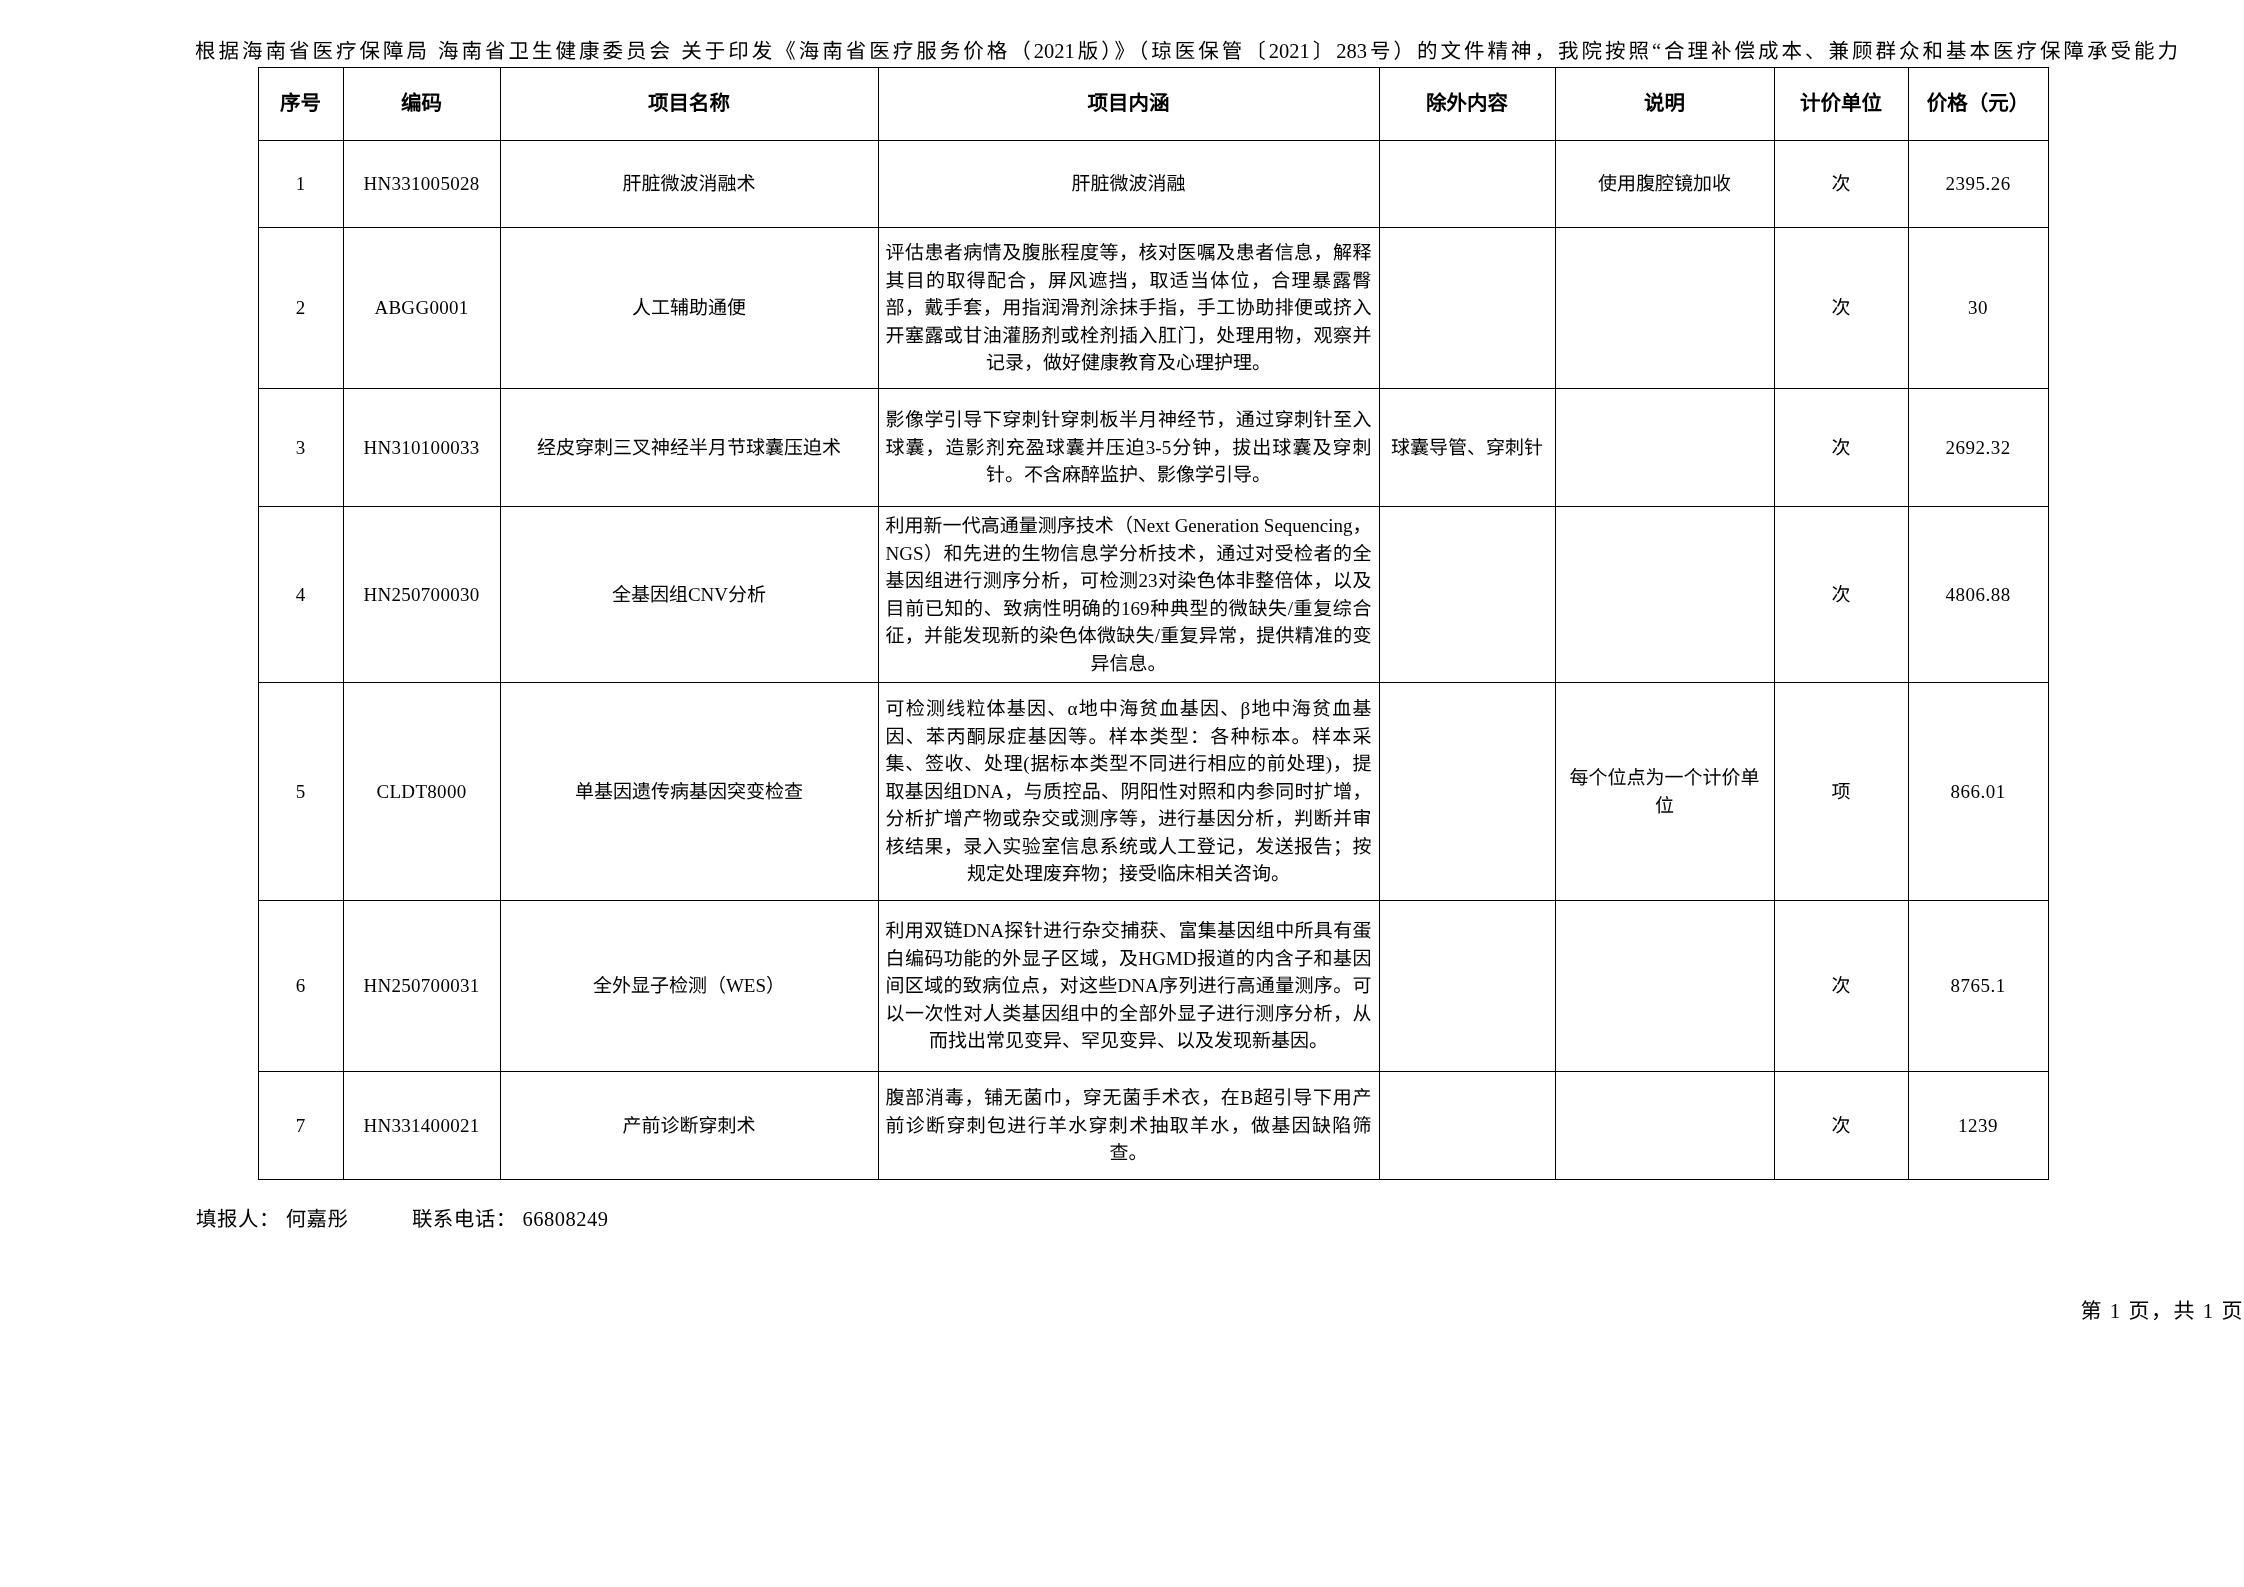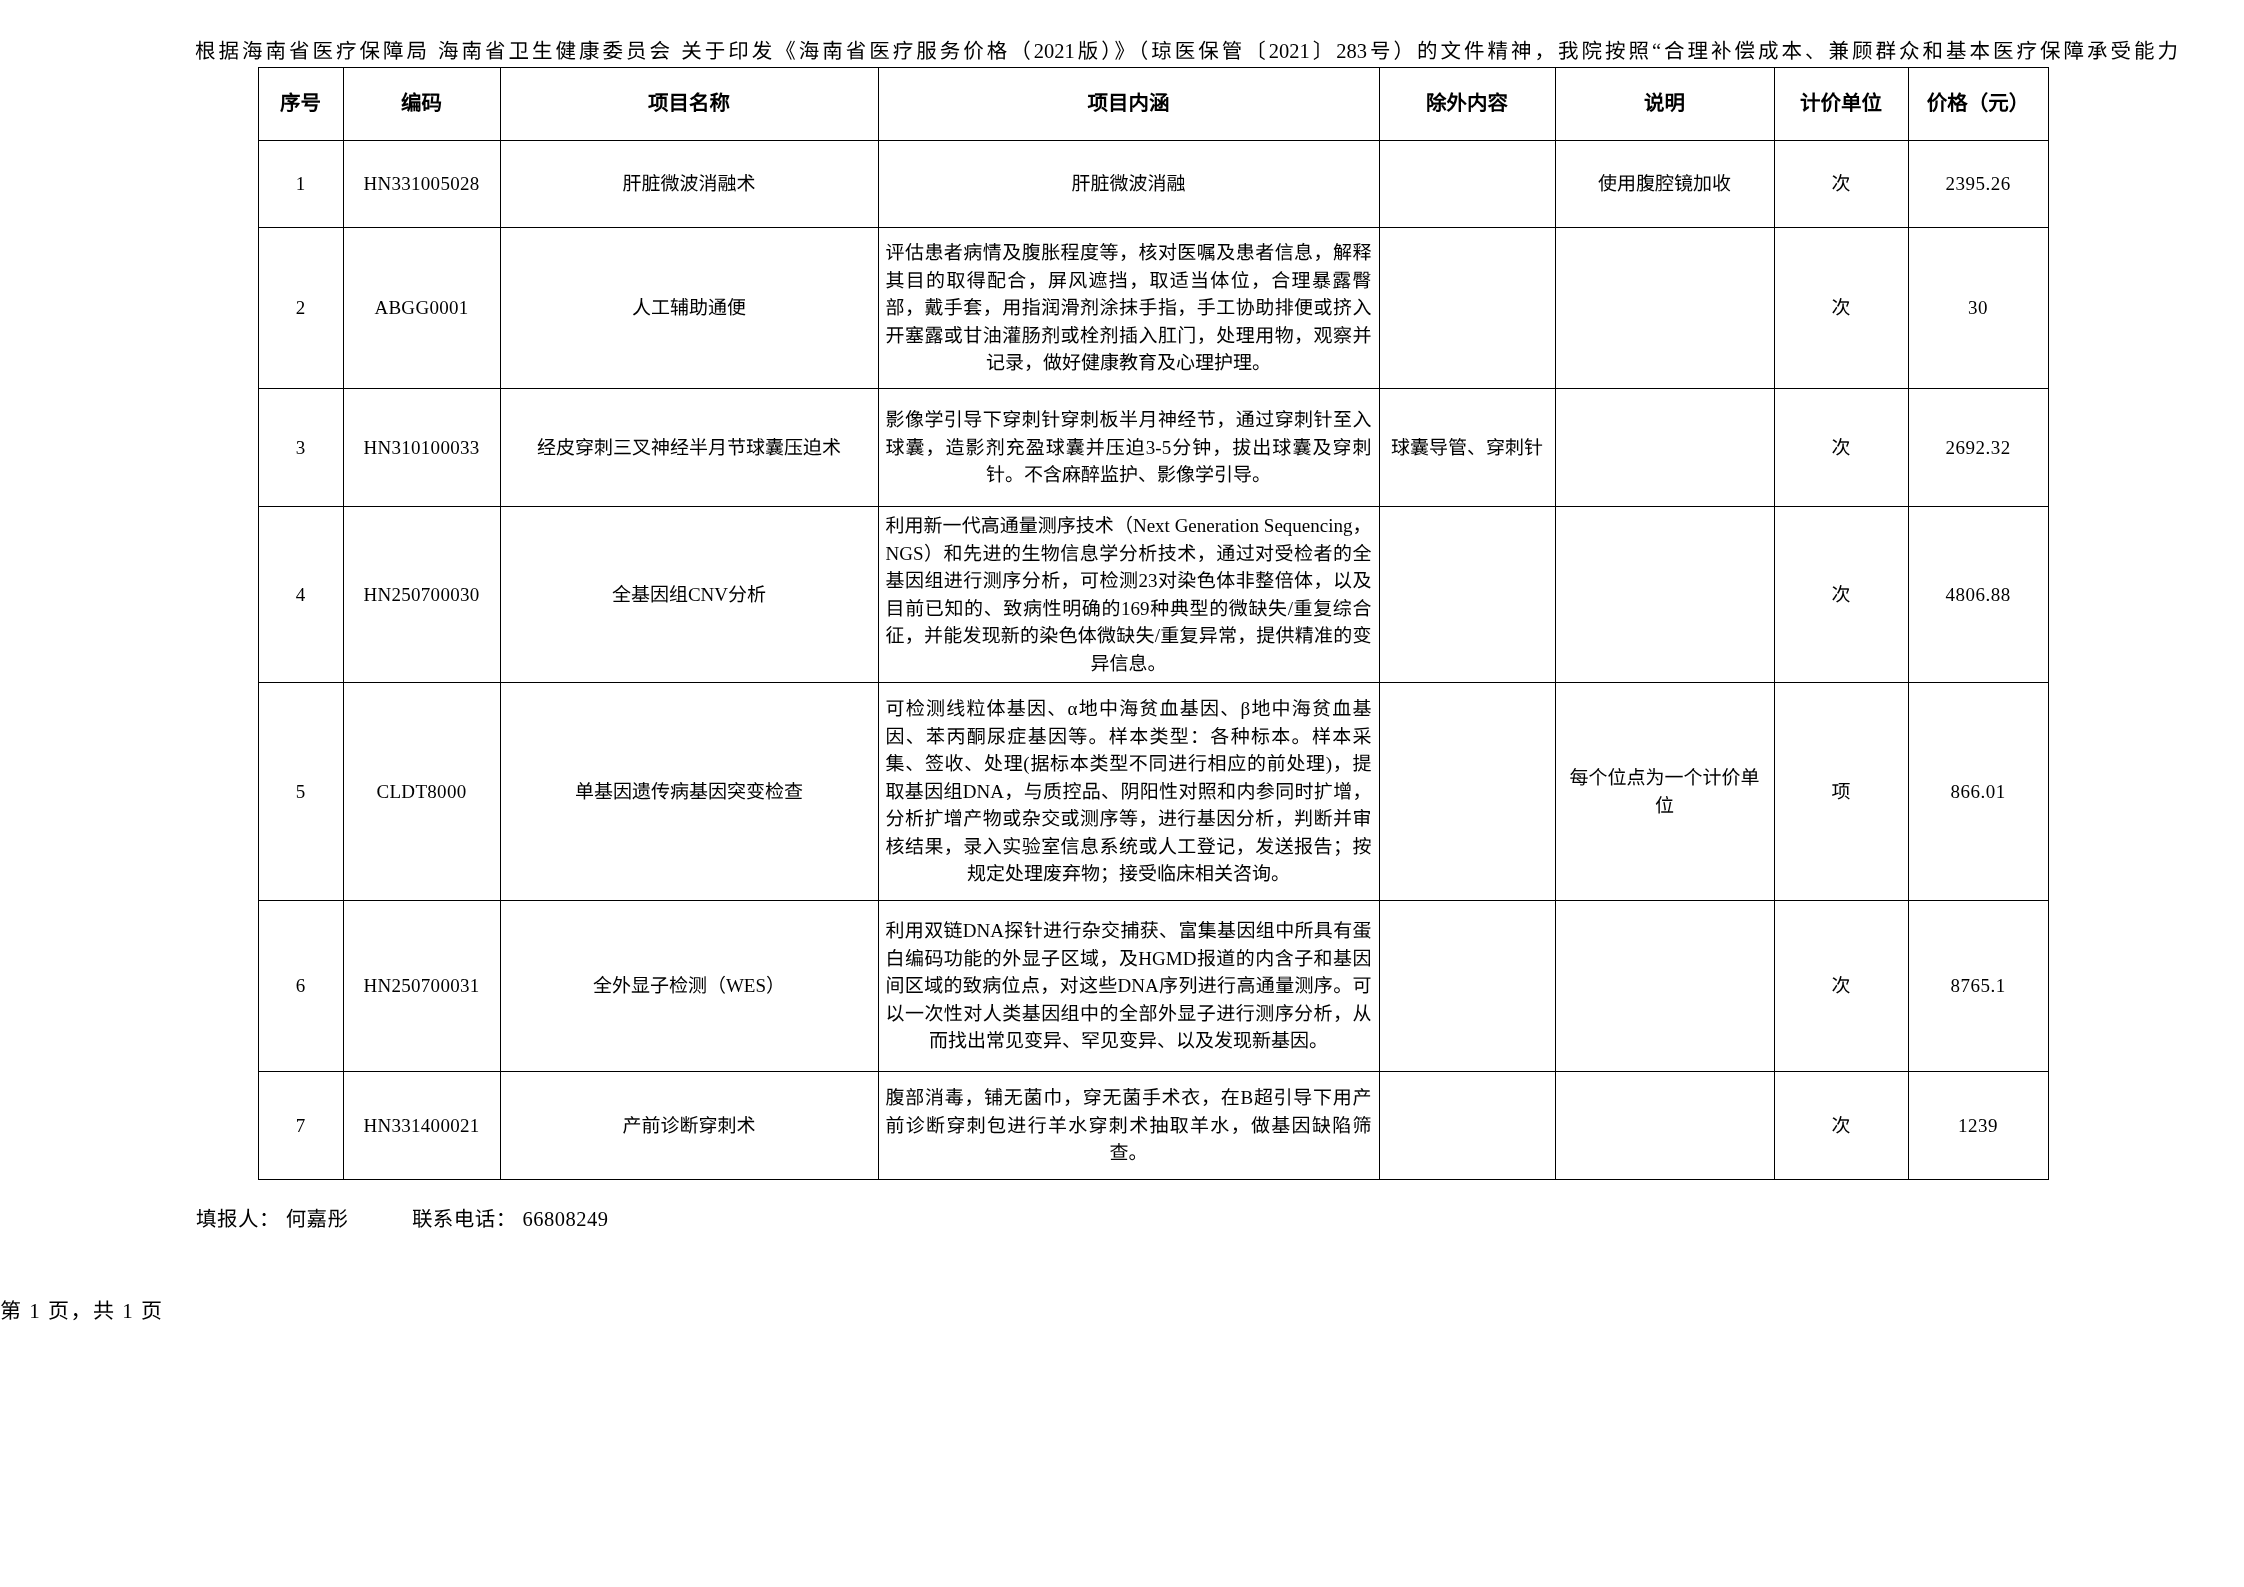--- a/index.html
+++ b/index.html
@@ -127,21 +127,21 @@
   .footer-line {
     padding: 22px 4px 0 196px;
     font-size: 20.5px;
     letter-spacing: 0.5px;
   }
   .footer-line .gap {
     display: inline-block;
     width: 52px;
   }
   .page-number {
-    text-align: left;
+    text-align: right;
     font-size: 21px;
     padding-top: 62px;
     letter-spacing: 1.5px;
   }
 </style>
 </head>
 <body>
 
 <div class="page">
 

